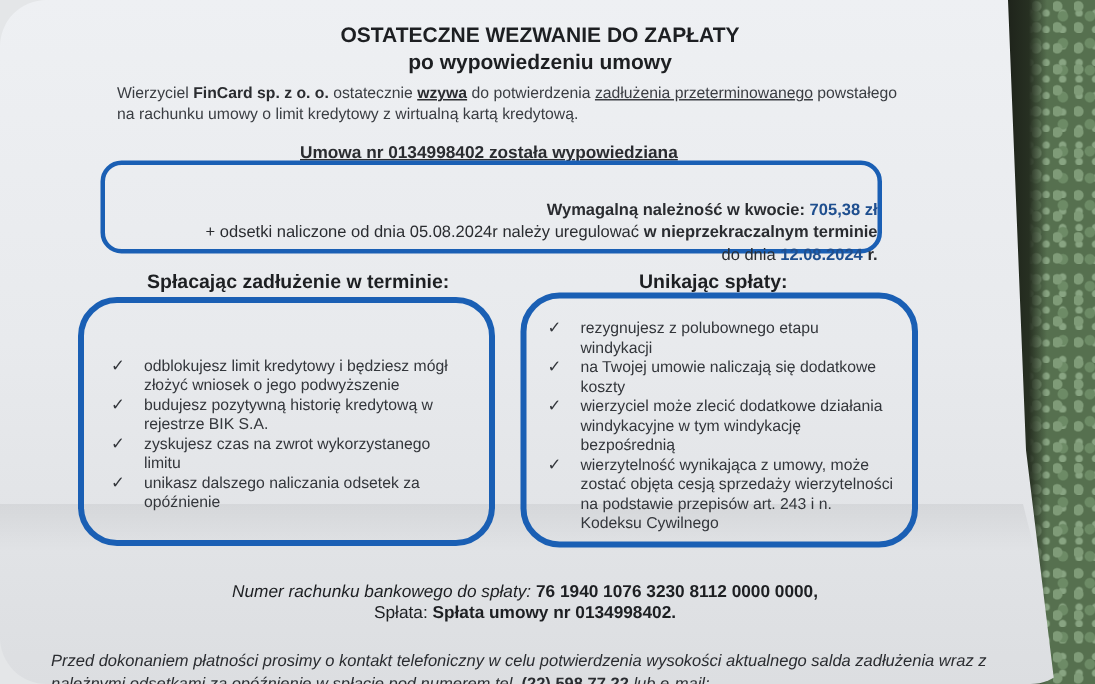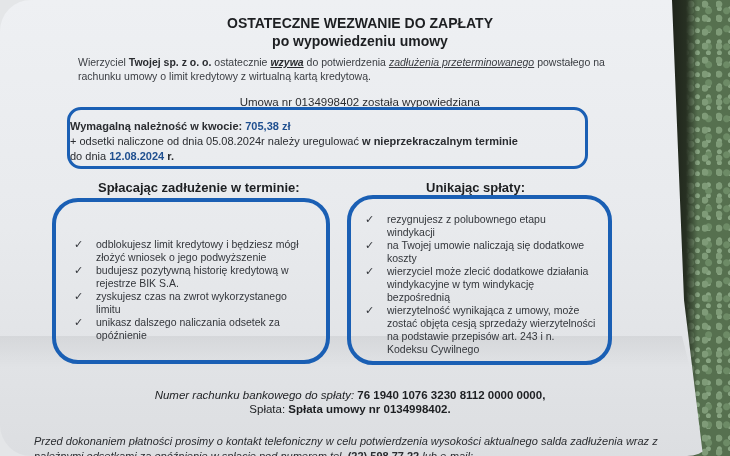--- a/index.html
+++ b/index.html
@@ -35,29 +35,29 @@
   }
   .title {
     position:absolute; left:200px; top:14px; width:320px; text-align:center;
     font-size:14px; font-weight:bold; color:#1d1f22; line-height:18px;
   }
   .intro {
     position:absolute; left:78px; top:55px; width:530px;
     font-size:10.5px; color:#3a3d42; line-height:14px;
   }
   .intro b { color:#2a2c30; }
-  .intro u { text-decoration:underline;font-style:italic; }
+  .intro u { text-decoration:underline; }
   .contract {
-    position:absolute; left:200px; top:96px; width:280px; text-align:right;
-    font-size:11.5px; font-weight:normal; color:#2a2c30; text-decoration:underline;
+    position:absolute; left:200px; top:96px; width:280px; text-align:left;
+    font-size:11.5px; font-weight:bold; color:#2a2c30; text-decoration:underline;
   }
   .mainbox {
     position:absolute; left:67px; top:107px; width:521px; height:62px;
     border:3px solid #1a5fb4; border-radius:14px; box-sizing:border-box;
-    text-align:left; font-size:11px; color:#2a2c30; line-height:15px; padding-top:9px;
+    text-align:right; font-size:11px; color:#2a2c30; line-height:15px; padding-top:23px;
   }
   .blue { color:#1f4f8f; font-weight:bold; }
   .colhead {
     position:absolute; font-size:13px; font-weight:bold; color:#1d1f22;
   }
   .box {
     position:absolute; border:4px solid #1a5fb4; border-radius:26px; box-sizing:border-box;
   }
   .box ul { list-style:none; margin:0; padding:0; }
   .box li {
@@ -83,21 +83,21 @@
 <div class="shadow"></div>
 <div class="paper">
   <div class="fold"></div>
 
   <div class="title">
     <div>OSTATECZNE WEZWANIE DO ZAPŁATY</div>
     <div>po wypowiedzeniu umowy</div>
   </div>
 
   <div class="intro">
-    <span>Wierzyciel </span><b>Twojej sp. z o. o.</b><span> ostatecznie </span><b><u>wzywa</u></b><span> do potwierdzenia </span><u>zadłużenia przeterminowanego</u><span> powstałego na rachunku umowy o limit kredytowy z wirtualną kartą kredytową.</span>
+    <span>Wierzyciel </span><b>FinCard sp. z o. o.</b><span> ostatecznie </span><b><u>wzywa</u></b><span> do potwierdzenia </span><u>zadłużenia przeterminowanego</u><span> powstałego na rachunku umowy o limit kredytowy z wirtualną kartą kredytową.</span>
   </div>
 
   <div class="contract">Umowa nr 0134998402 została wypowiedziana</div>
 
   <div class="mainbox">
     <div>
       <b>Wymagalną należność w kwocie: </b><span class="blue">705,38 zł</span>
     </div>
     <div>
       <span>+ odsetki naliczone od dnia 05.08.2024r należy uregulować </span><b>w nieprzekraczalnym terminie</b>

